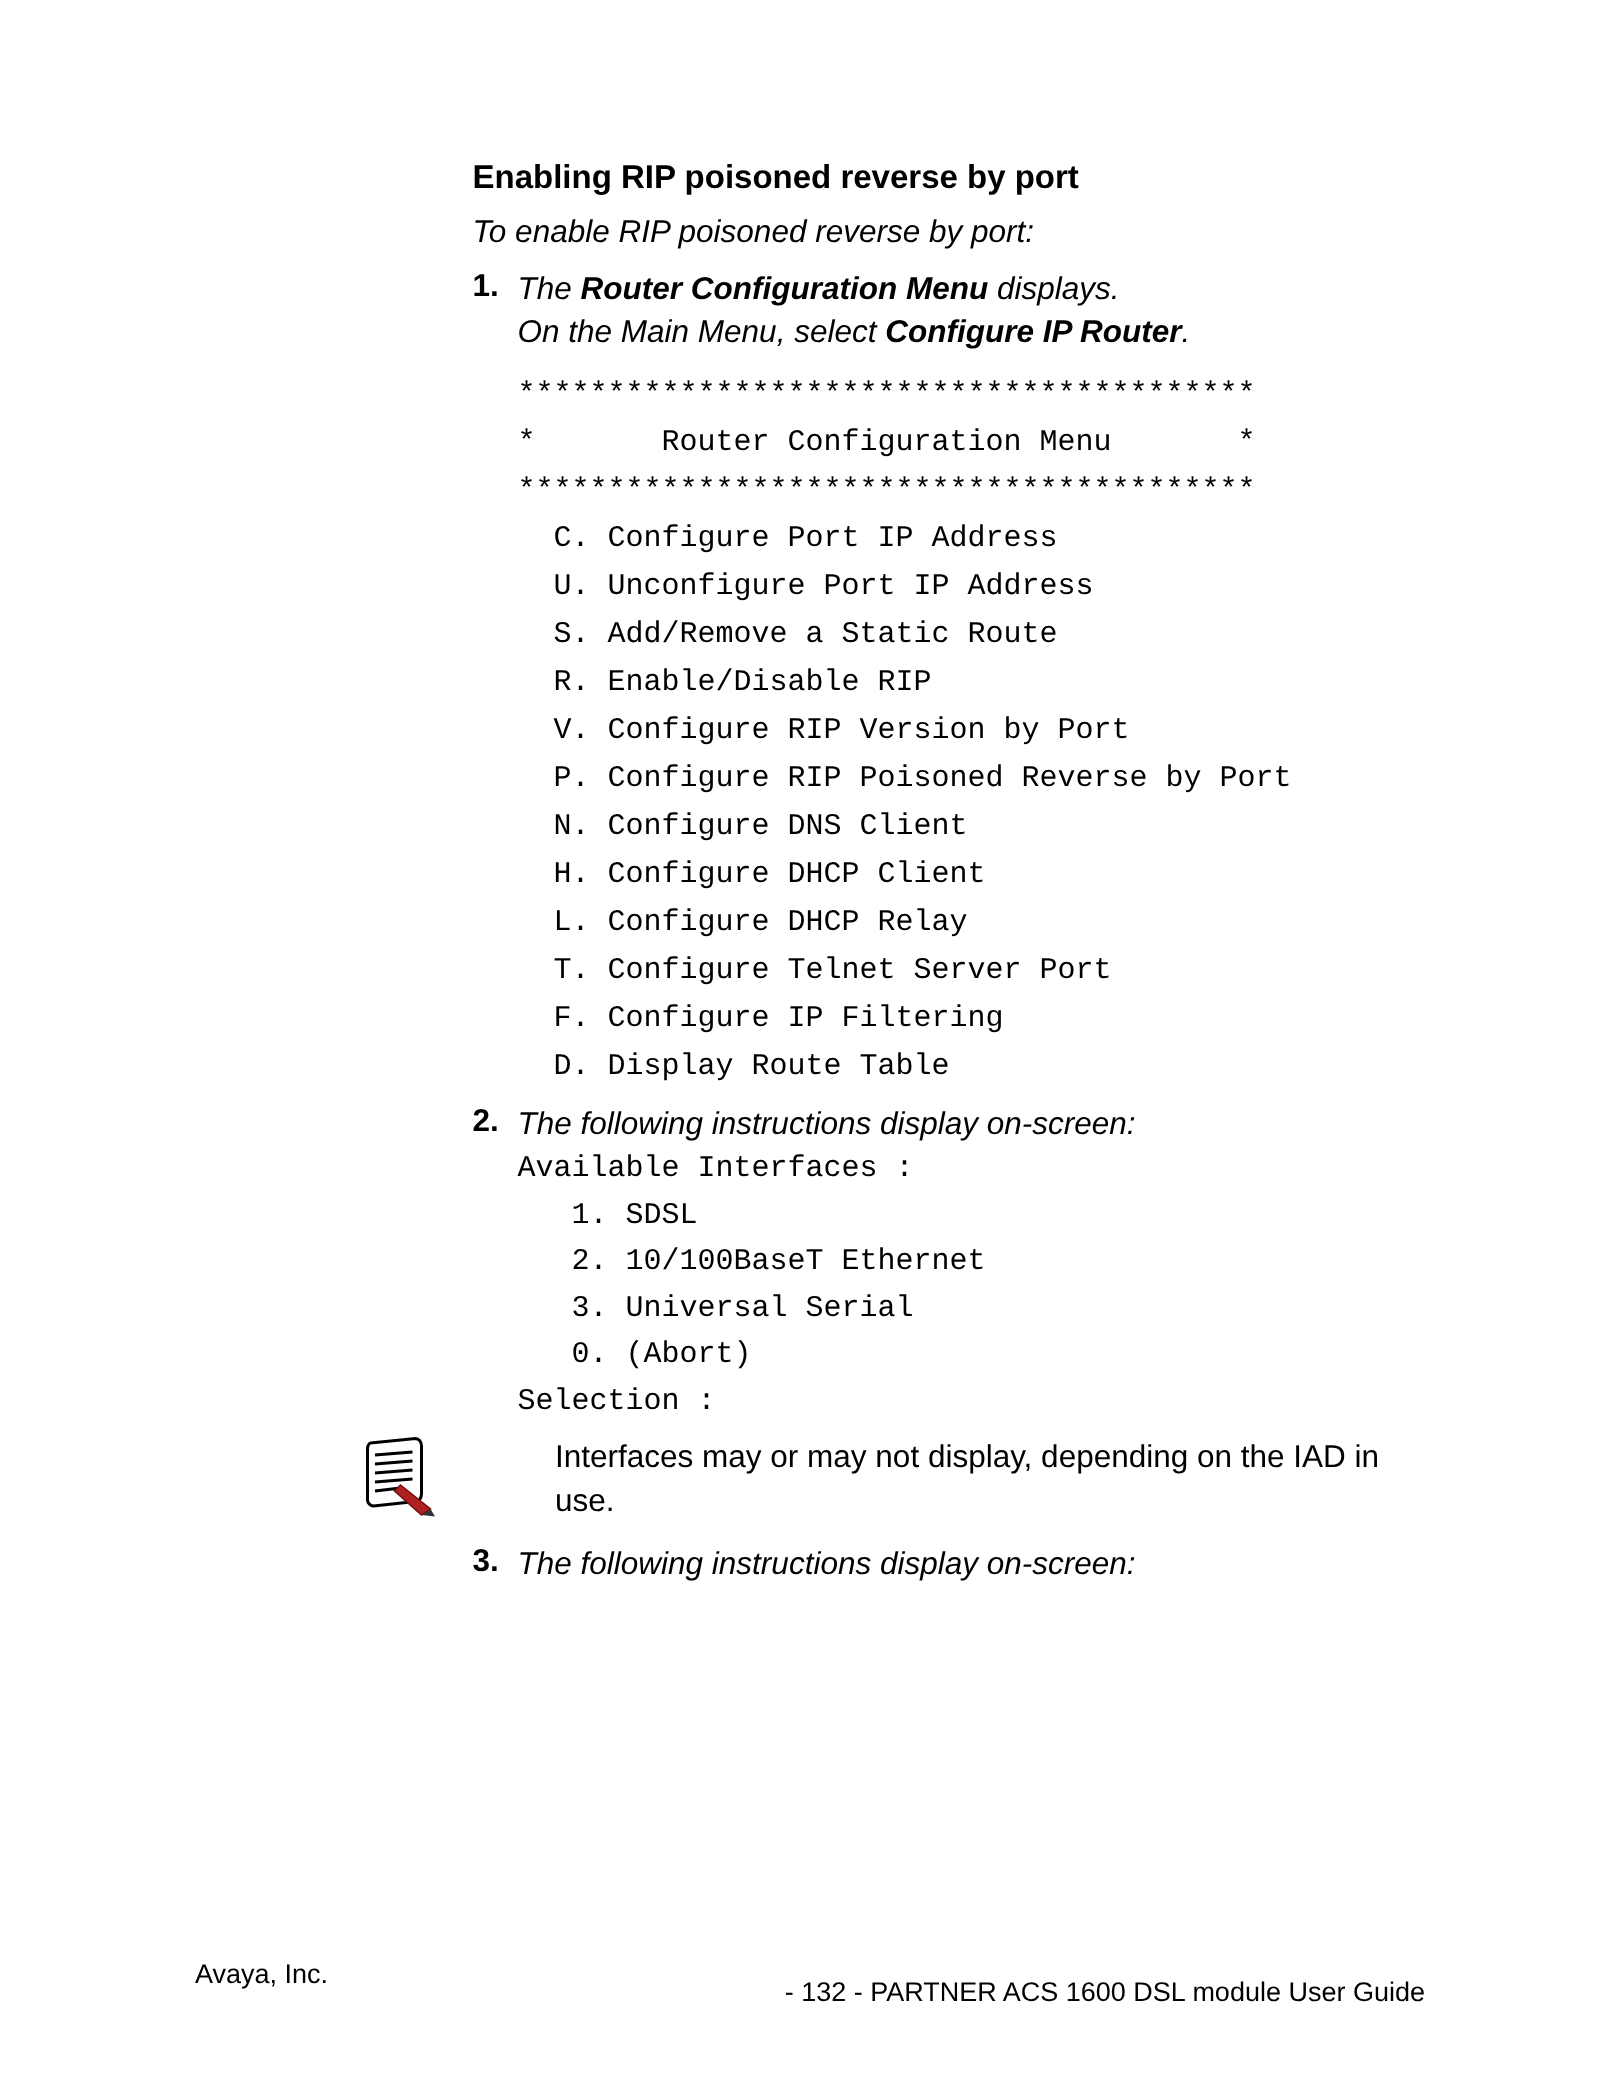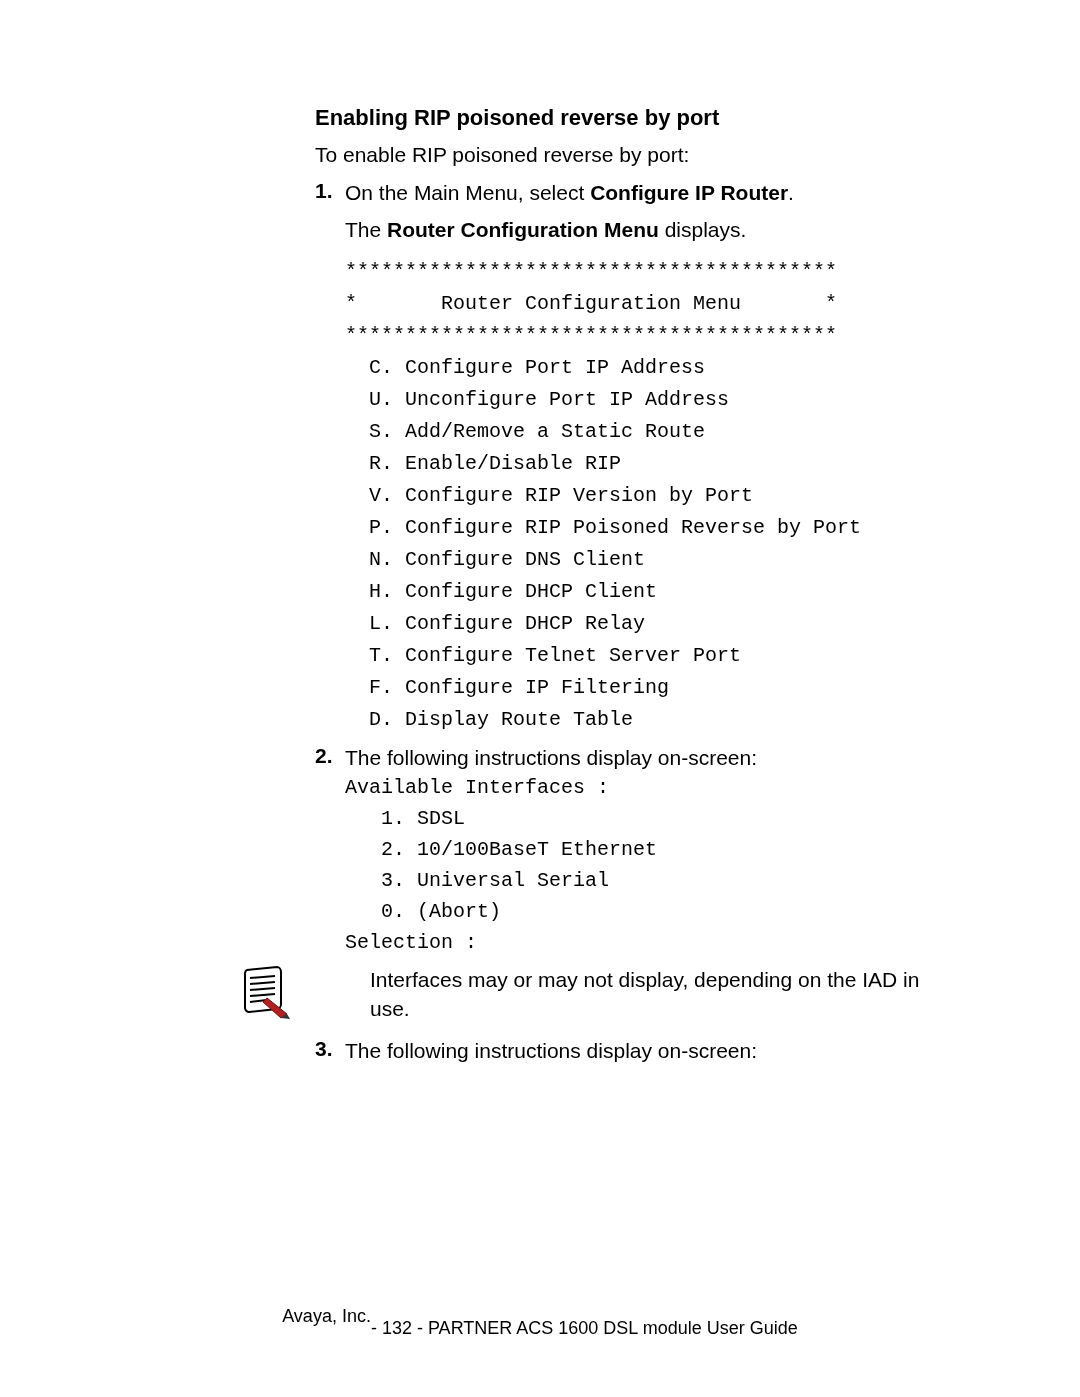--- a/index.html
+++ b/index.html
@@ -18,20 +18,21 @@
     width: 640px;
   }
   .heading {
     font-size: 22px;
     font-weight: bold;
     margin-bottom: 10px;
   }
   .body-text {
     font-size: 21px;
     line-height: 1.35;
+    font-style: italic;
   }
   ol.steps {
     list-style: none;
     counter-reset: step;
     margin-top: 10px;
   }
   ol.steps > li {
     counter-increment: step;
     position: relative;
     padding-left: 30px;
@@ -76,42 +77,42 @@
     margin-top: 8px;
     margin-left: 25px;
   }
   .footer {
     position: absolute;
     left: 130px;
     width: 820px;
     bottom: 58px;
     font-size: 18px;
     display: flex;
-    justify-content: center;
+    justify-content: space-between;
   }
   .footer-left { flex: 0 0 auto; }
   .footer-right { flex: 0 0 auto; margin-top: 12px; }
 </style>
 </head>
 <body>
 
 <div class="page">
 
   <div class="heading">Enabling RIP poisoned reverse by port</div>
 
   <div class="body-text">To enable RIP poisoned reverse by port:</div>
 
   <ol class="steps">
 
     <li>
+      <div class="body-text subline">
+        <span>The </span><span class="bold">Router Configuration Menu</span><span> displays.</span>
+      </div>
       <div class="body-text">
         <span>On the Main Menu, select </span><span class="bold">Configure IP Router</span><span>.</span>
-      </div>
-      <div class="body-text subline">
-        <span>The </span><span class="bold">Router Configuration Menu</span><span> displays.</span>
       </div>
       <div class="mono">*****************************************
 *       Router Configuration Menu       *
 *****************************************
   C. Configure Port IP Address
   U. Unconfigure Port IP Address
   S. Add/Remove a Static Route
   R. Enable/Disable RIP
   V. Configure RIP Version by Port
   P. Configure RIP Poisoned Reverse by Port

